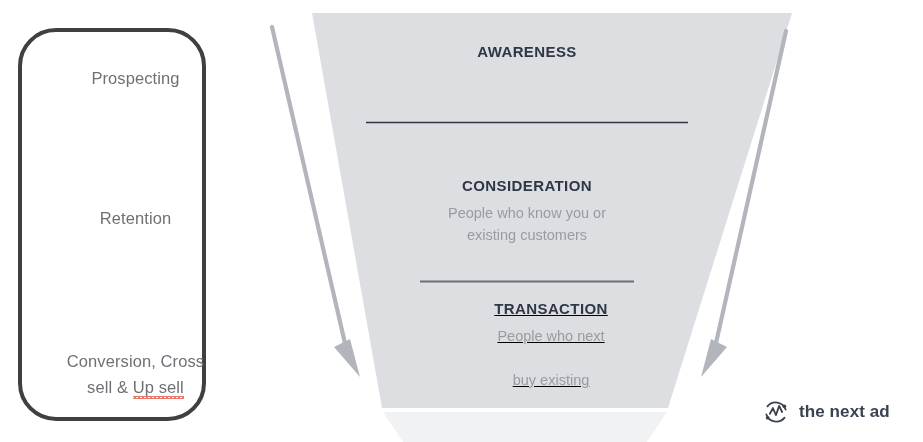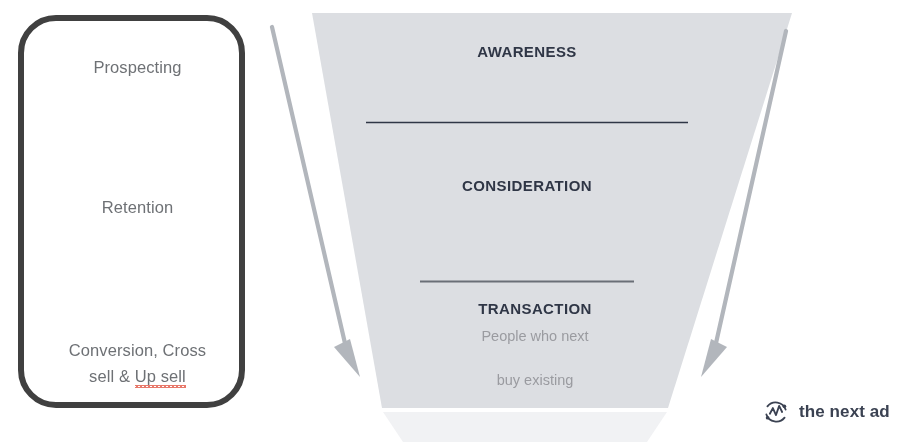--- a/index.html
+++ b/index.html
@@ -18,24 +18,24 @@
     position: relative;
     width: 923px;
     height: 442px;
     background: #ffffff;
   }
 
   
   .lifecycle-panel {
     position: absolute;
     left: 18px;
-    top: 15px;
-    width: 227px;
+    top: 28px;
+    width: 188px;
     height: 393px;
-    border: 6px solid #404040;
+    border: 4px solid #404040;
     border-radius: 38px;
     box-sizing: border-box;
     background: #ffffff;
   }
   .lifecycle-label {
     position: absolute;
     left: 0;
     width: 227px;
     text-align: center;
     color: #6e7175;
@@ -101,23 +101,24 @@
     left: 362px;
     top: 40px;
     width: 330px;
   }
   .blk-consideration {
     left: 382px;
     top: 174px;
     width: 290px;
   }
   .blk-transaction {
-    left: 408px;
+    left: 424px;
     top: 297px;
     width: 254px;
+    text-decoration: underline;
   }
 
   
   .brand {
     position: absolute;
     left: 762px;
     top: 398px;
     display: flex;
     align-items: center;
     gap: 9px;
@@ -175,21 +176,22 @@
     <div class="lifecycle-label lc-retention">Retention</div>
   </div>
 
   <div class="stage-block blk-awareness">
     <p class="stage-title">AWARENESS</p>
   </div>
 
   <div class="stage-block blk-consideration">
     <p class="stage-title">CONSIDERATION</p>
     <p class="stage-desc">
-      <br>
+      <span>People who know you or</span><br>
+      <span>existing customers</span>
     </p>
   </div>
 
   <div class="stage-block blk-transaction">
     <p class="stage-title">TRANSACTION</p>
     <p class="stage-desc">
       <span>People who next</span><br>
       <br>
       <span>buy existing</span>
     </p>

